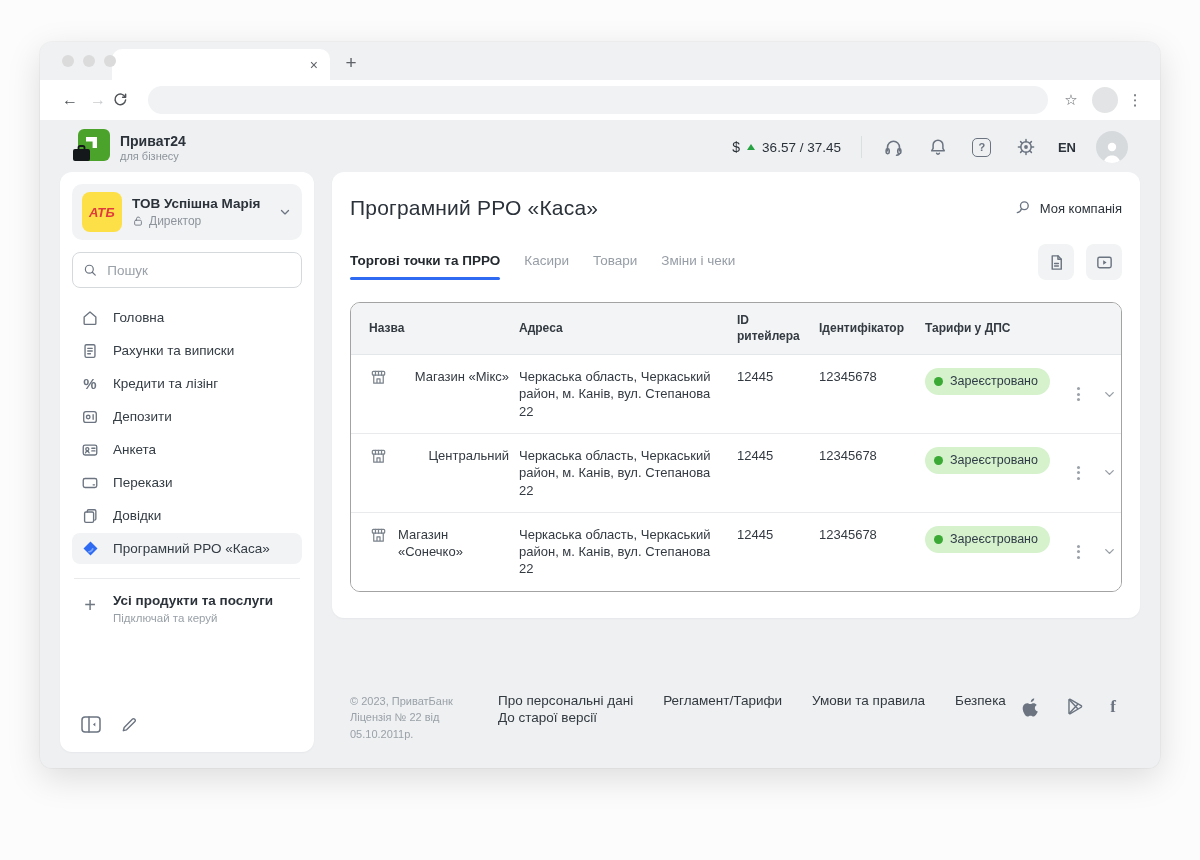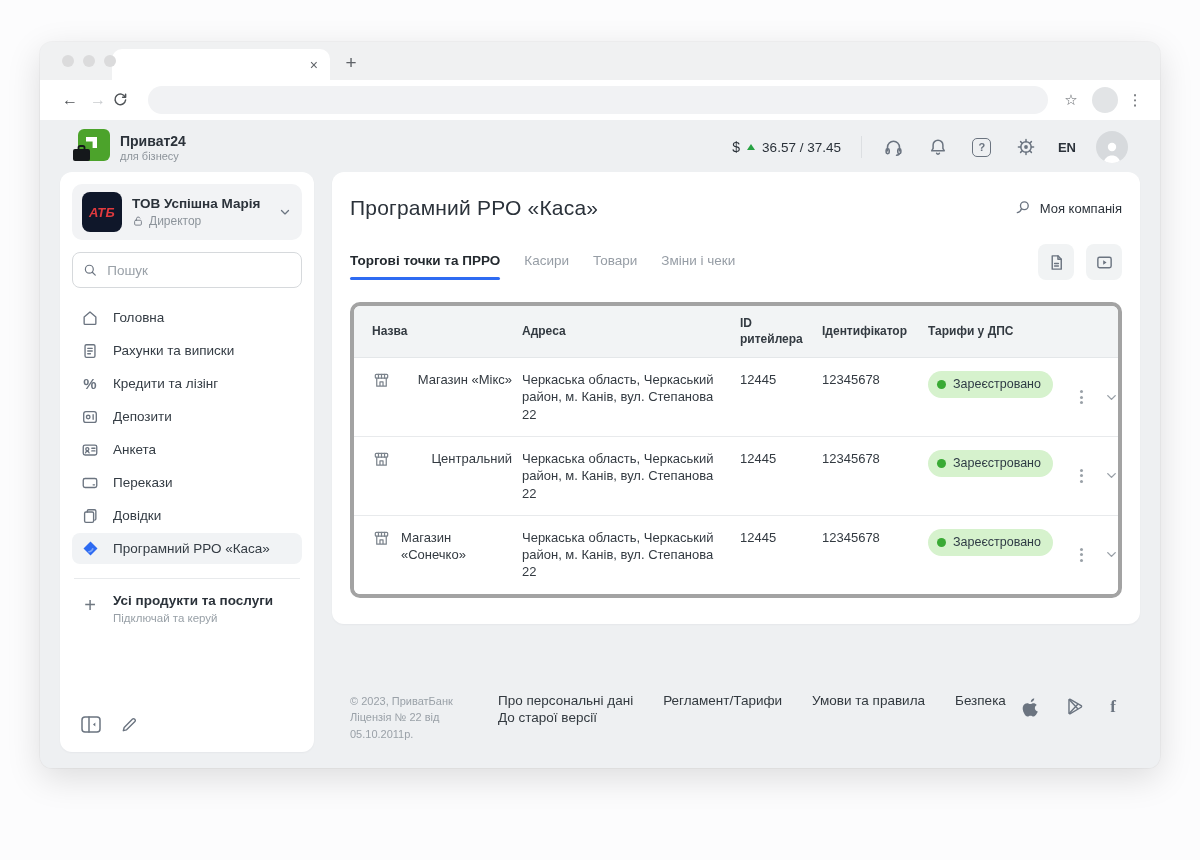--- a/index.html
+++ b/index.html
@@ -56,21 +56,21 @@
               font-size:11px; font-weight:700; display:flex; align-items:center; justify-content:center; }
   .lang { font-size:13px; font-weight:700; color:#2b323a; }
   .hdr-avatar { width:32px; height:32px; border-radius:50%; background:#d7dadd; overflow:hidden; display:flex; align-items:flex-end; justify-content:center; }
 
   .layout { flex:1; display:flex; gap:18px; min-height:0; }
 
   
   .sidebar { width:254px; background:#fff; border-radius:12px; margin-bottom:16px;
              padding:12px; display:flex; flex-direction:column; box-shadow:0 1px 2px rgba(16,24,40,.04); }
   .company { background:#f2f3f5; border-radius:10px; padding:8px 10px; display:flex; align-items:center; gap:10px; }
-  .atb { width:40px; height:40px; background:#0f172a; border-radius:8px; display:flex; align-items:center; justify-content:center;
+  .atb { width:40px; height:40px; background:#fde047; border-radius:8px; display:flex; align-items:center; justify-content:center;
          font-weight:800; font-style:italic; font-size:13px; color:#e03a3e; letter-spacing:.3px; }
   .company-meta { flex:1; min-width:0; }
   .company-name { font-size:13.5px; font-weight:700; color:#2b323a; white-space:nowrap; }
   .company-role { display:flex; align-items:center; gap:5px; margin-top:3px; font-size:12px; color:#8d949b; }
   .search { margin-top:12px; height:36px; border:1.4px solid #d6d9dc; border-radius:8px;
             display:flex; align-items:center; gap:8px; padding:0 10px; }
   .search input { border:none; outline:none; background:transparent; font-size:13.5px; color:#3a424a; width:100%;
                   font-family:"Liberation Sans", sans-serif; }
   .search input::placeholder { color:#9aa1a8; }
   .menu { margin-top:14px; display:flex; flex-direction:column; gap:2px; }
@@ -95,21 +95,21 @@
   .tabs-row { display:flex; align-items:center; margin-top:24px; border-bottom:0; }
   .tabs { display:flex; gap:24px;justify-content:center; }
   .tab-item { font-size:13.5px; color:#969da5; padding-bottom:12px; position:relative; }
   .tab-item.active { color:#23292f; font-weight:700; }
   .tab-item.active::after { content:""; position:absolute; left:0; right:0; bottom:0; height:3px; background:#2e6bf2; border-radius:2px; }
   .tabs-actions { margin-left:auto; display:flex; align-items:center; gap:12px; padding-bottom:8px; }
   .icobtn { width:36px; height:36px; border-radius:8px; background:#f1f3f4; display:flex; align-items:center; justify-content:center; }
   .btn-primary { height:36px; padding:0 16px; border:none; border-radius:8px; background:#2e6bf2; color:#fff;
                  font-size:13px; font-weight:700; font-family:"Liberation Sans", sans-serif; margin-left:6px; }
 
-  .table { border:4px solid #a3a3a3; border-radius:10px; overflow:hidden; margin-top:14px; }
+  .table { border:1px solid #a3a3a3; border-radius:10px; overflow:hidden; margin-top:14px; }
   .tgrid { display:grid; grid-template-columns:168px 218px 82px 106px 134px 38px 1fr; }
   .thead { background:#f2f4f5; border-bottom:1px solid #e4e7e9; }
   .th { font-size:12px; font-weight:700; color:#333a41; padding:10px 10px 10px 0; line-height:1.3; display:flex; align-items:center; }
   .th.first { padding-left:18px; }
   .trow { background:#fff; }
   .trow + .trow { border-top:1px solid #e8eaec; }
   .td { font-size:13px; color:#333a41; padding:13px 10px 13px 0; line-height:1.33;justify-content:space-between; }
   .td.first { padding-left:18px; display:flex; gap:10px; align-items:flex-start; }
   .td .store-ic { margin-top:0; flex:none; }
   .name-txt { max-width:118px; }

